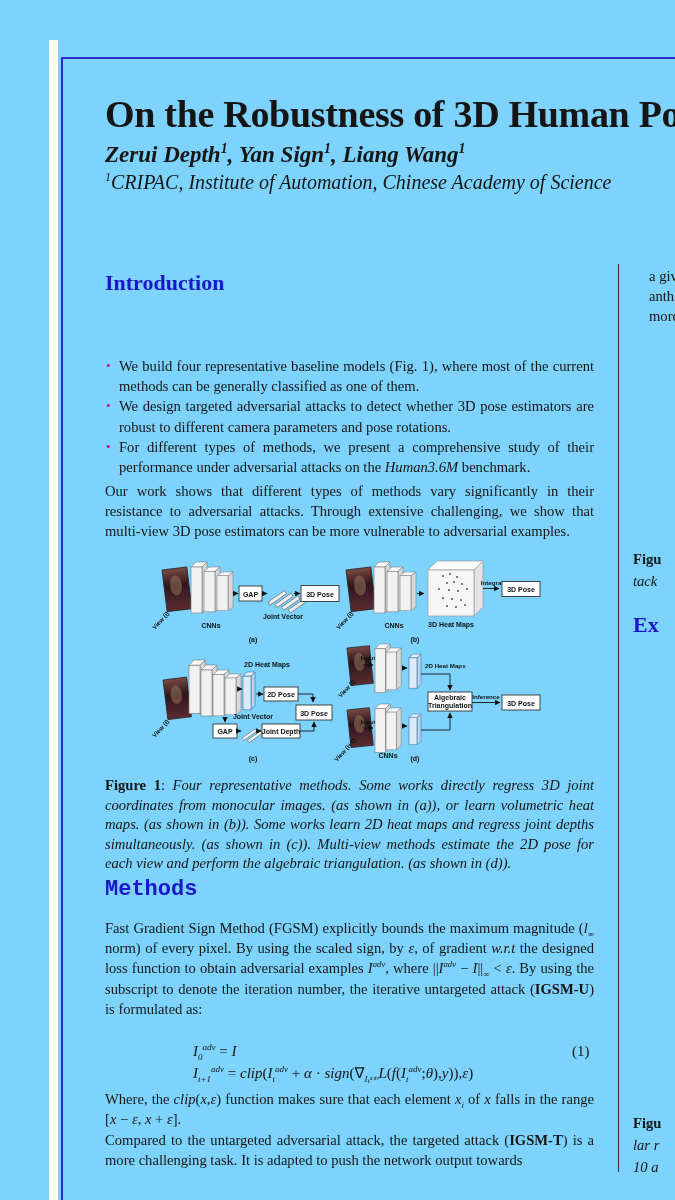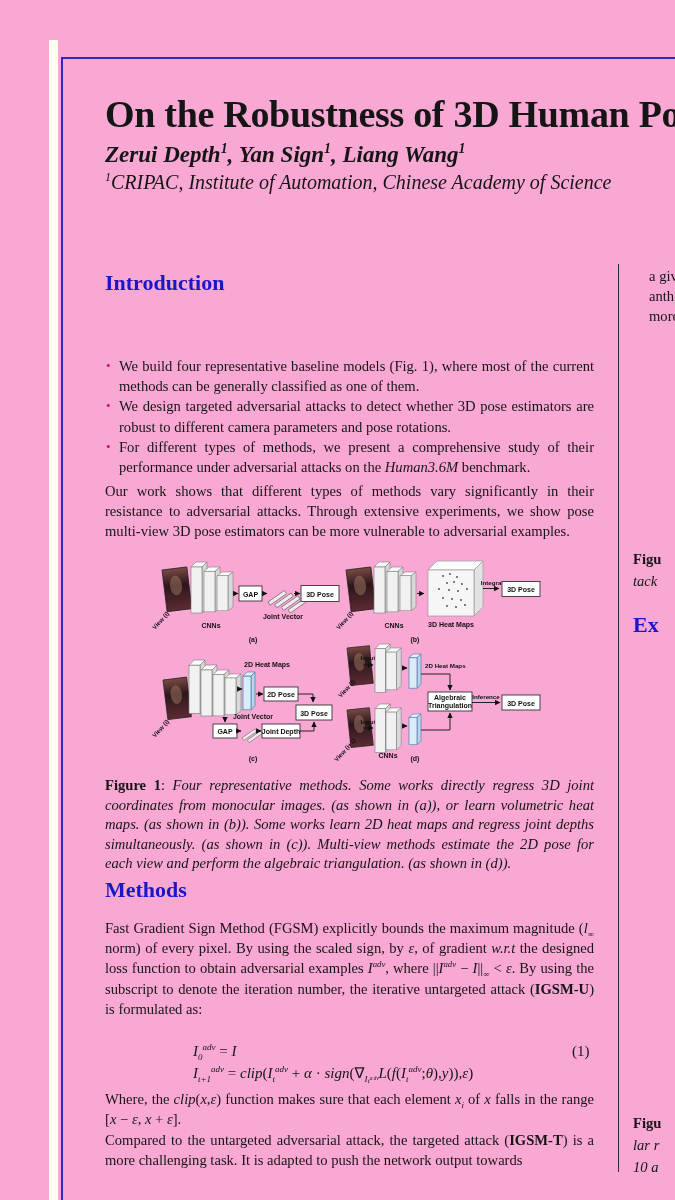--- a/index.html
+++ b/index.html
@@ -1,16 +1,16 @@
 <!DOCTYPE html>
 <html><head>
 <meta charset="utf-8">
 <style>
   html,body{margin:0;padding:0;background:#fff;}
-  #page{position:relative;width:675px;height:1200px;background:#f9a8d4;overflow:hidden;
+  #page{position:relative;width:675px;height:1200px;background:#7dd3fc;overflow:hidden;
         font-family:"Liberation Serif",serif;color:#151515;}
   .abs{position:absolute;}
   .nw{white-space:nowrap;}
   .jt{text-align:justify;}
   .i{font-style:italic;}
   .b{font-weight:700;}
   .sup{font-size:60%;vertical-align:super;line-height:0;}
   .sub{font-size:60%;vertical-align:sub;line-height:0;}
   .body-text{font-size:14.6px;line-height:20.2px;}
   .heading{color:#1a17c8;font-weight:700;font-size:22px;}
@@ -54,21 +54,21 @@
     <div class="body-text bullet-item">
       <span class="dot">•</span>
       <span><span>We design targeted adversarial attacks to detect whether 3D pose estimators are robust to different camera parameters and pose rotations.</span></span>
     </div>
     <div class="body-text bullet-item">
       <span class="dot">•</span>
       <span><span>For different types of methods, we present a comprehensive study of their performance under adversarial attacks on the </span><span class="i">Human3.6M</span><span> benchmark.</span></span>
     </div>
   </div>
 
-  <div class="abs body-text jt" style="left:105px;top:481px;width:489px;">Our work shows that different types of methods vary significantly in their resistance to adversarial attacks. Through extensive experiments, we show pose multi-view 3D pose estimators can be more vulnerable to adversarial examples.</div>
+  <div class="abs body-text jt" style="left:105px;top:481px;width:489px;">Our work shows that different types of methods vary significantly in their resistance to adversarial attacks. Through extensive challenging, we show that multi-view 3D pose estimators can be more vulnerable to adversarial examples.</div>
 
   <svg class="abs" style="left:131px;top:556px;" width="410" height="218" viewBox="0 0 410 218">
     <defs>
       <marker id="arr" markerWidth="7" markerHeight="7" refX="5.5" refY="3" orient="auto">
         <path d="M0,0 L6,3 L0,6 Z" fill="#111"></path>
       </marker>
       <linearGradient id="ph" x1="0" y1="0" x2="0" y2="1">
         <stop offset="0" stop-color="#7a4a43"></stop>
         <stop offset="0.4" stop-color="#2e161c"></stop>
         <stop offset="1" stop-color="#5d2b33"></stop>
@@ -212,21 +212,21 @@
       <path class="ar" d="M341,146.5 h28"></path>
       <rect class="bx" x="371" y="139" width="38" height="15"></rect>
       <text class="fl" x="390" y="149.5" text-anchor="middle">3D Pose</text>
       <text class="fl" x="257" y="202" text-anchor="middle">CNNs</text>
       <text class="fl" x="284" y="205" text-anchor="middle">(d)</text>
     </g>
   </svg>
 
   <div class="abs jt" style="left:105px;top:776px;width:489px;font-size:14.6px;line-height:19.5px;"><span class="b">Figure 1</span><span>: </span><span class="i">Four representative methods. Some works directly regress 3D joint coordinates from monocular images. (as shown in (a)), or learn volumetric heat maps. (as shown in (b)). Some works learn 2D heat maps and regress joint depths simultaneously. (as shown in (c)). Multi-view methods estimate the 2D pose for each view and perform the algebraic triangulation. (as shown in (d)).</span></div>
 
-  <div class="abs heading" style="left:105px;top:877px;">Methods</div>
+  <div class="abs heading" style="left:105px;top:877px;font-family:Liberation Mono, monospace;">Methods</div>
 
   <div class="abs body-text jt" style="left:105px;top:918px;width:489px;"><span>Fast Gradient Sign Method (FGSM) explicitly bounds the maximum magnitude (</span><span class="i">l</span><span class="sub">∞</span><span> norm) of every pixel. By using the scaled sign, by </span><span class="i">ε</span><span>, of gradient </span><span class="i">w.r.t</span><span> the designed loss function to obtain adversarial examples </span><span class="i">I</span><span class="i sup">adv</span><span>, where </span><span>||</span><span class="i">I</span><span class="i sup">adv</span><span> − </span><span class="i">I</span><span>||</span><span class="sub">∞</span><span> &lt; </span><span class="i">ε</span><span>. By using the subscript to denote the iteration number, the iterative untargeted attack (</span><span class="b">IGSM-U</span><span>) is formulated as:</span></div>
 
   <div class="abs eq" style="left:193px;top:1040px;">
     <div><span class="i">I</span><span class="i sub">0</span><span class="i sup">adv</span><span> = </span><span class="i">I</span></div>
     <div><span class="i">I</span><span class="i sub">t+1</span><span class="i sup">adv</span><span> = </span><span class="i">clip</span><span>(</span><span class="i">I</span><span class="i sub">t</span><span class="i sup">adv</span><span> + </span><span class="i">α</span><span> · </span><span class="i">sign</span><span>(∇</span><span class="i sub">Iₜᵃᵈᵛ</span><span class="i">L</span><span>(</span><span class="i">f</span><span>(</span><span class="i">I</span><span class="i sub">t</span><span class="i sup">adv</span><span>;</span><span class="i">θ</span><span>),</span><span class="i">y</span><span>)),</span><span class="i">ε</span><span>)</span></div>
   </div>
   <div class="abs eq" style="left:572px;top:1040px;">(1)</div>
 
   <div class="abs body-text jt" style="left:105px;top:1089px;width:489px;"><span>Where, the </span><span class="i">clip</span><span>(</span><span class="i">x</span><span>,</span><span class="i">ε</span><span>) function makes sure that each element </span><span class="i">x</span><span class="i sub">i</span><span> of </span><span class="i">x</span><span> falls in the range [</span><span class="i">x</span><span> − </span><span class="i">ε</span><span>, </span><span class="i">x</span><span> + </span><span class="i">ε</span><span>].</span></div>

